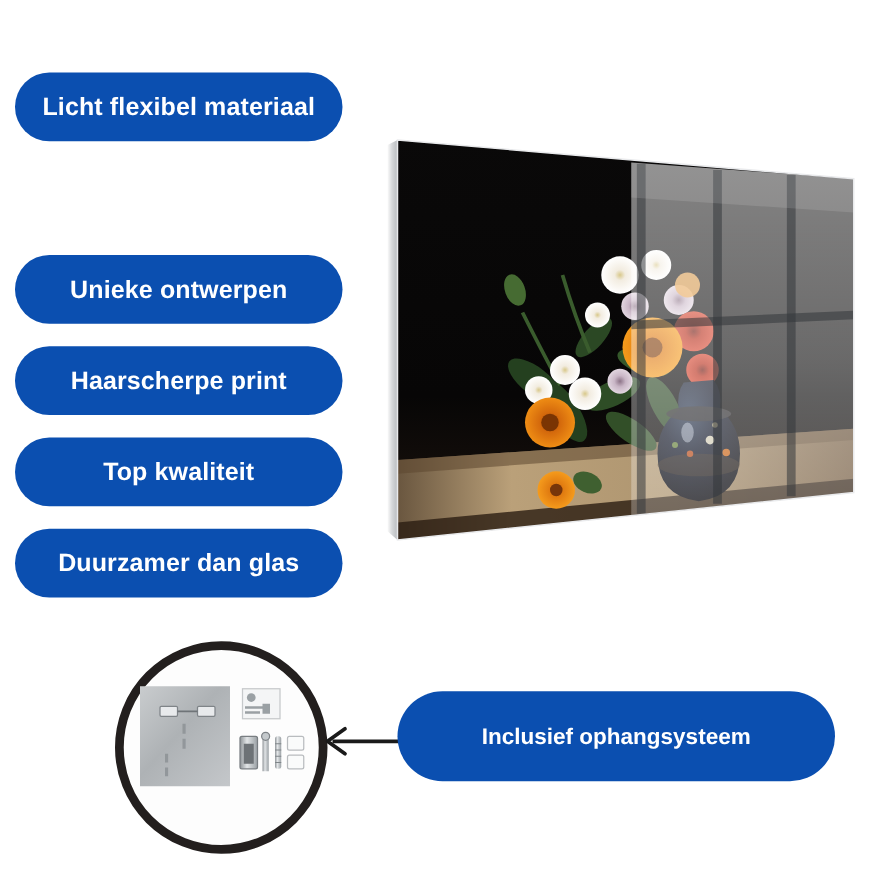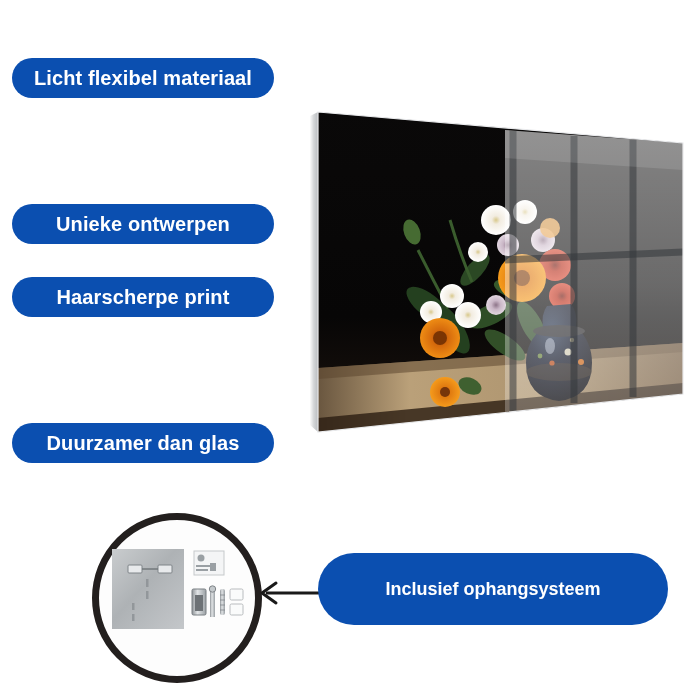--- a/index.html
+++ b/index.html
@@ -6,21 +6,21 @@
   body{
     width:700px;height:700px;position:relative;overflow:hidden;
     background:#ffffff;
     font-family:"Liberation Sans", sans-serif;
   }
   .stage{position:absolute;inset:0;}
 
   
   .pill{
     position:absolute;
-    left:12px;width:262px;height:40px;
+    left:12px;width:262px;height:55px;
     background:#0B4FB0;
     border-radius:28px;
     display:flex;align-items:center;justify-content:center;
     box-sizing:border-box;padding:0 12px;
   }
   .pill span{
     color:#ffffff;
     font-size:20px;
     font-weight:bold;
     letter-spacing:0.1px;
@@ -214,20 +214,23 @@
 
   <div class="pill p0">
     <span>Licht flexibel materiaal</span>
   </div>
   <div class="pill p2">
     <span>Unieke ontwerpen</span>
   </div>
   <div class="pill p3">
     <span>Haarscherpe print</span>
   </div>
+  <div class="pill p4">
+    <span>Top kwaliteit</span>
+  </div>
   <div class="pill p5">
     <span>Duurzamer dan glas</span>
   </div>
 
   <div class="circle-wrap">
     <div class="circle-ring"></div>
     <svg class="hw" width="136" height="112" viewBox="0 0 136 112">
       <defs>
         <linearGradient id="plate" x1="0" y1="0" x2="1" y2="1">
           <stop offset="0%" stop-color="#c9ccce"></stop>

